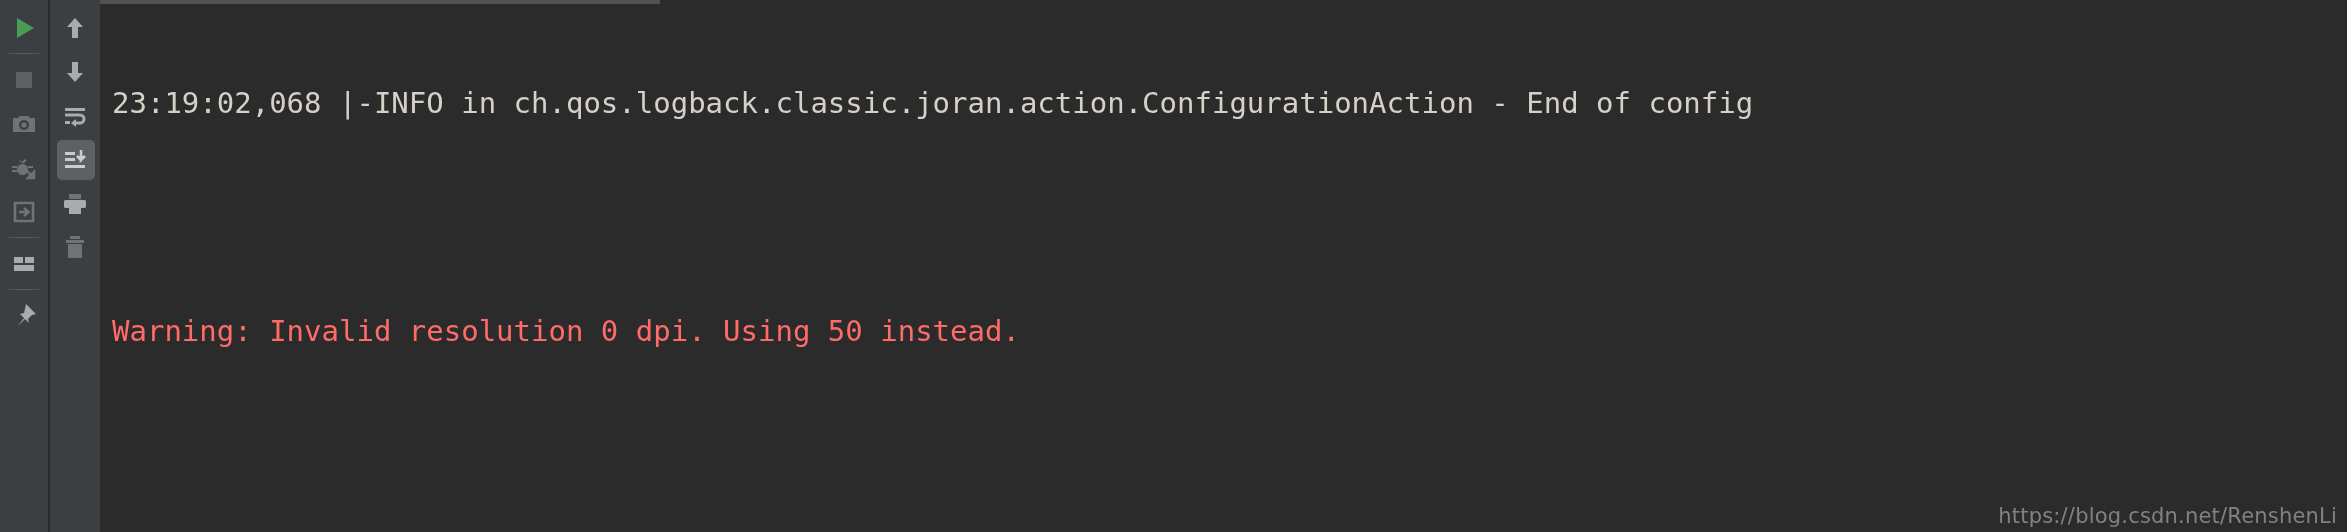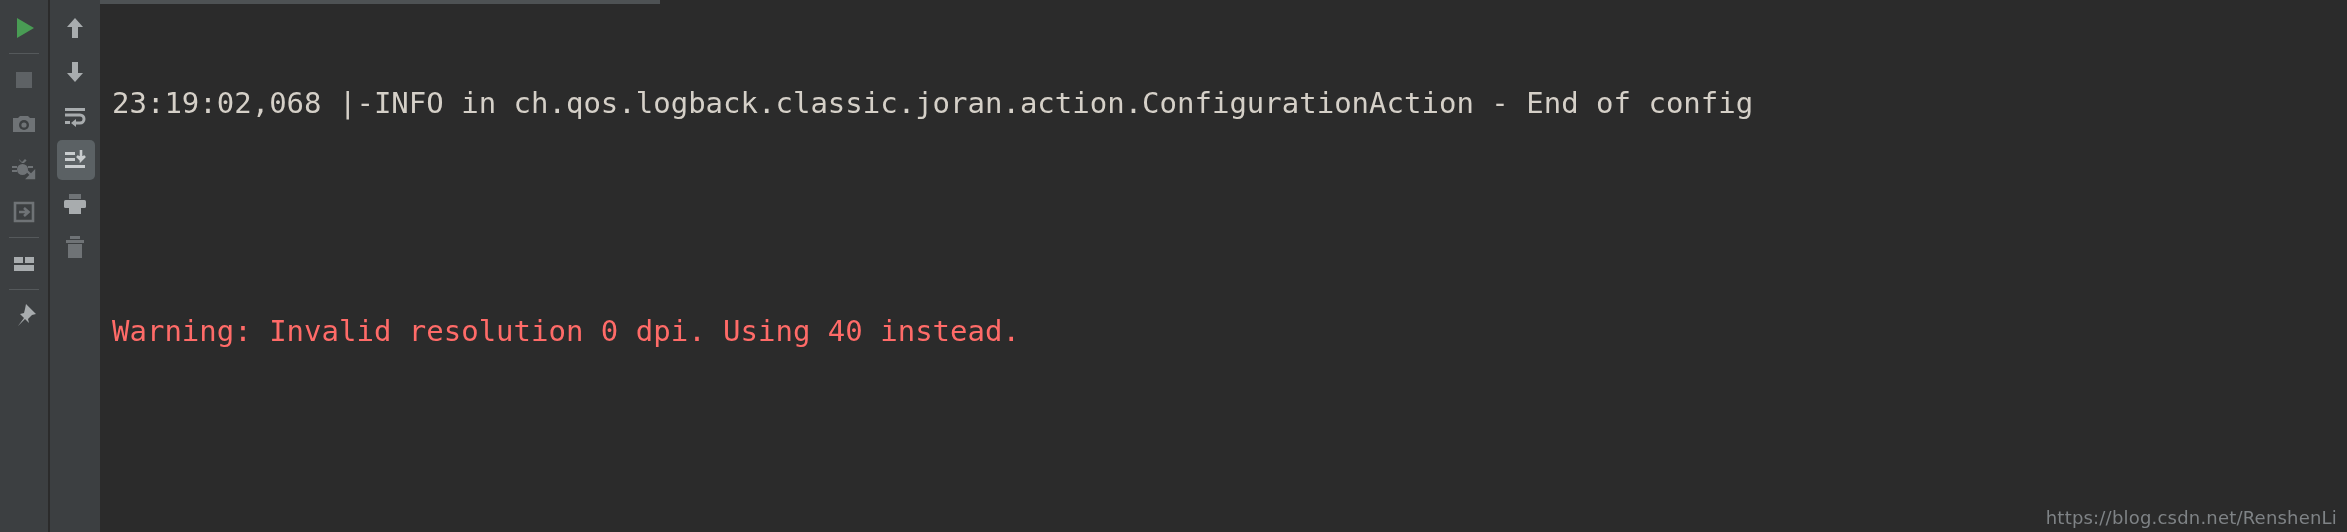--- a/index.html
+++ b/index.html
@@ -99,21 +99,21 @@
     letter-spacing: 0px;
   }
   .log-line { height: 38px; padding-left: 12px; }
   .log-line.blank { color: transparent; }
   .log-line.warn { color: #ff6b68; }
   .watermark {
     position: absolute;
     right: 10px;
     bottom: 4px;
     font-family: "DejaVu Sans", "Liberation Sans", sans-serif;
-    font-size: 18px;
+    font-size: 21px;
     color: #7f8386;
     letter-spacing: 0.2px;
   }
 </style>
 </head>
 <body>
 
 <div class="app">
 
   <div class="toolbar-run">
@@ -235,21 +235,21 @@
         </svg>
       </span>
     </div>
   </div>
 
   <div class="console">
     <div class="console-scrollbar-top"></div>
     <div class="log">
       <div class="log-line">23:19:02,068 |-INFO in ch.qos.logback.classic.joran.action.ConfigurationAction - End of config</div>
       <div class="log-line blank"> </div>
-      <div class="log-line warn">Warning: Invalid resolution 0 dpi. Using 40 instead.</div>
+      <div class="log-line warn">Warning: Invalid resolution 0 dpi. Using 50 instead.</div>
       
       
       
       
     </div>
     <div class="watermark">https://blog.csdn.net/RenshenLi</div>
   </div>
 
 </div>
 

